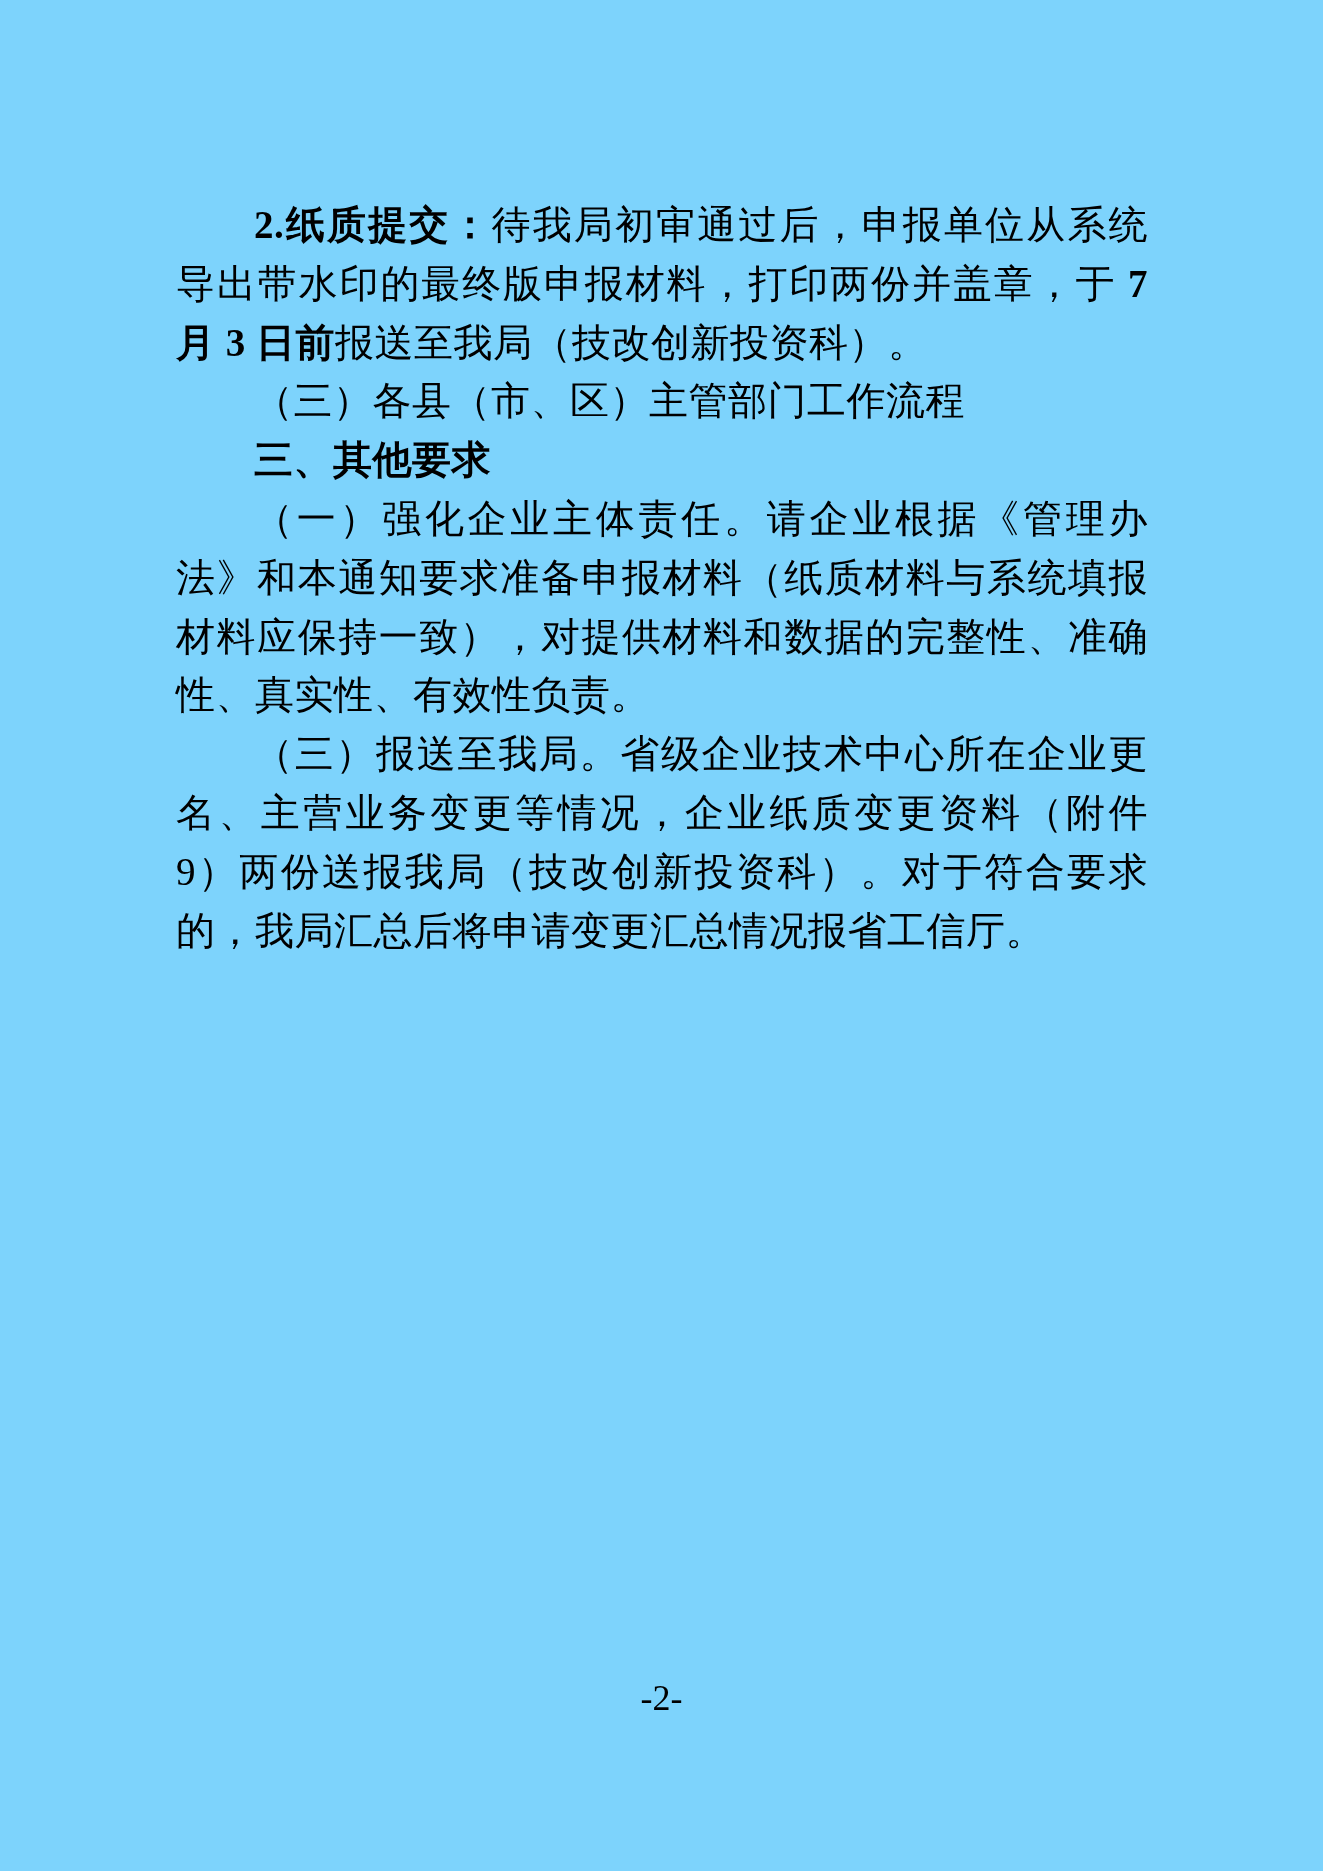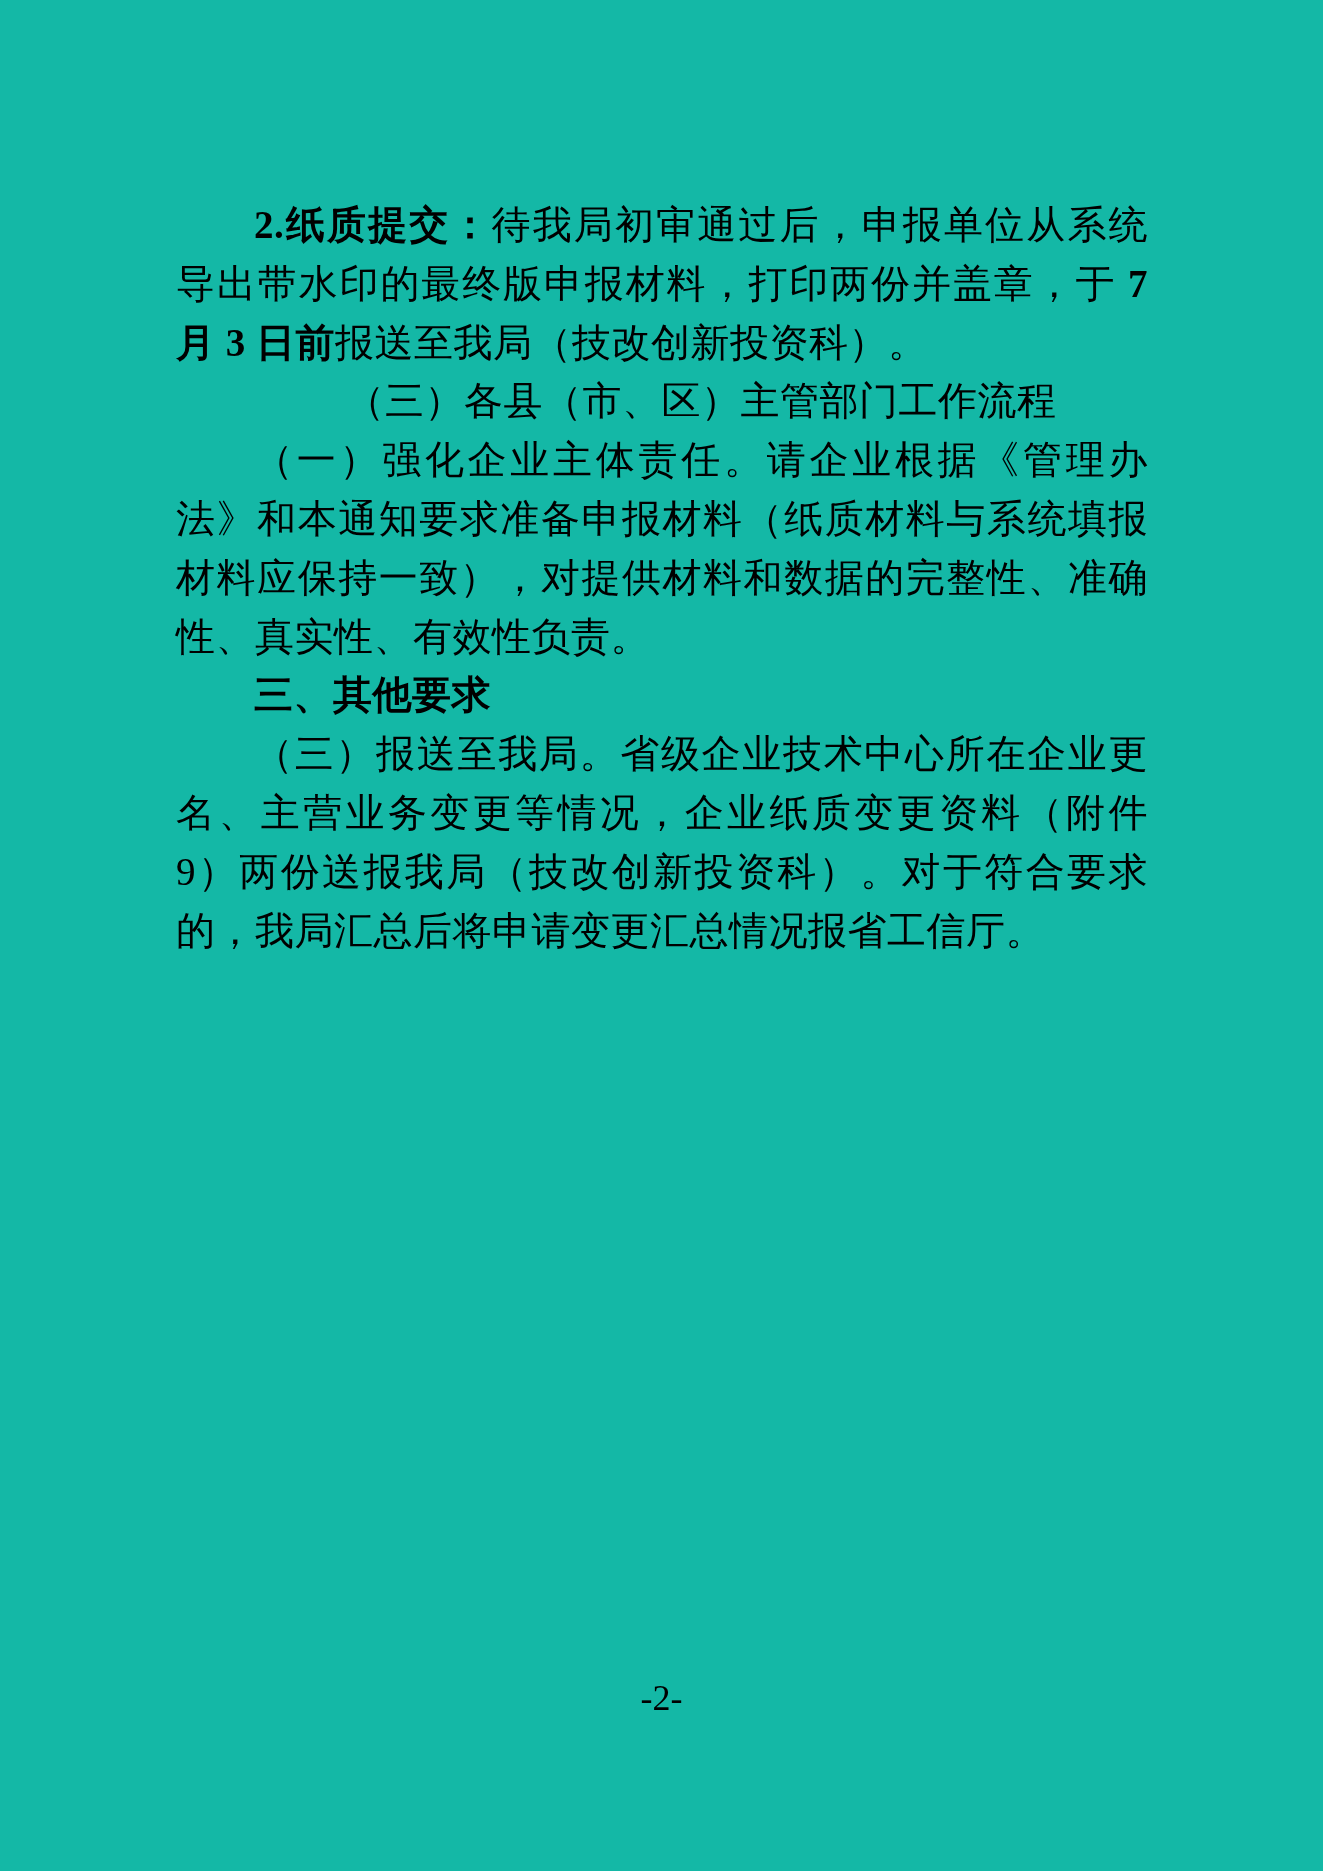--- a/index.html
+++ b/index.html
@@ -4,21 +4,21 @@
 <style>
   html, body {
     margin: 0;
     padding: 0;
     background: #ffffff;
   }
   .page {
     position: relative;
     width: 1323px;
     height: 1871px;
-    background: #14b8a6;
+    background: #7dd3fc;
     overflow: hidden;
     font-family: "Liberation Serif", "DejaVu Serif", serif;
     color: #000000;
   }
   .content {
     position: absolute;
     left: 176px;
     top: 196px;
     width: 972px;
   }
@@ -31,21 +31,21 @@
     text-indent: 2em;
     word-break: break-all;
     letter-spacing: 0.5px;
   }
   .style-heiti-heading {
     font-family: "Liberation Sans", "DejaVu Sans", sans-serif;
     font-weight: 600;
     text-align: left;
   }
   .style-kaiti-heading {
-    text-align: center;
+    text-align: left;
   }
   .run-bold {
     font-weight: 700;
   }
   .run-kaiti {
     
     font-style: normal;
   }
   .page-number {
     position: absolute;
@@ -58,18 +58,18 @@
     font-family: "Liberation Serif", "DejaVu Serif", serif;
   }
 </style>
 </head>
 <body>
 
 <div class="page">
   <div class="content">
       <p class="para style-body"><span class="run-bold ">2.纸质提交：</span><span class="">待我局初审通过后，申报单位从系统导出带水印的最终版申报材料，打印两份并盖章，于 </span><span class="run-bold ">7 月 3 日前</span><span class="">报送至我局（技改创新投资科）。</span></p>
       <p class="para style-kaiti-heading"><span class="run-kaiti">（三）各县（市、区）主管部门工作流程</span></p>
+      <p class="para style-heiti-heading"><span class="run-bold ">三、其他要求</span></p>
       <p class="para style-body"><span class="run-kaiti">（一）强化企业主体责任。</span><span class="">请企业根据《管理办法》和本通知要求准备申报材料（纸质材料与系统填报材料应保持一致），对提供材料和数据的完整性、准确性、真实性、有效性负责。</span></p>
-      <p class="para style-heiti-heading"><span class="run-bold ">三、其他要求</span></p>
       <p class="para style-body"><span class="run-kaiti">（三）报送至我局。</span><span class="">省级企业技术中心所在企业更名、主营业务变更等情况，企业纸质变更资料（附件 9）两份送报我局（技改创新投资科）。对于符合要求的，我局汇总后将申请变更汇总情况报省工信厅。</span></p>
     </div>
   <div class="page-number">-2-</div>
 </div>
 
 </body></html>

